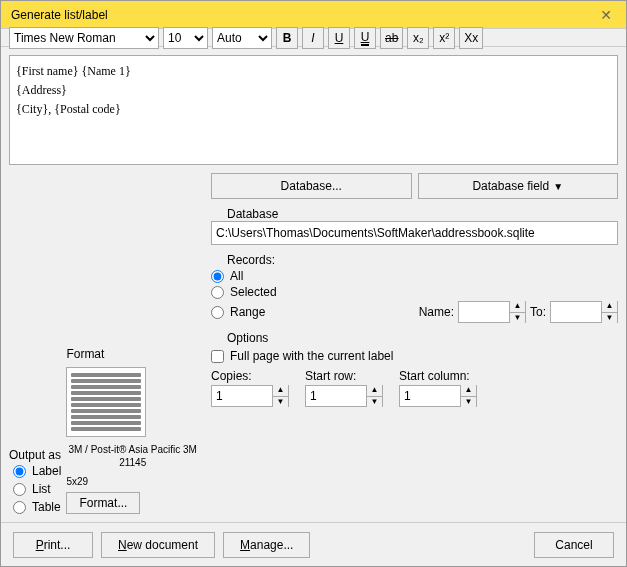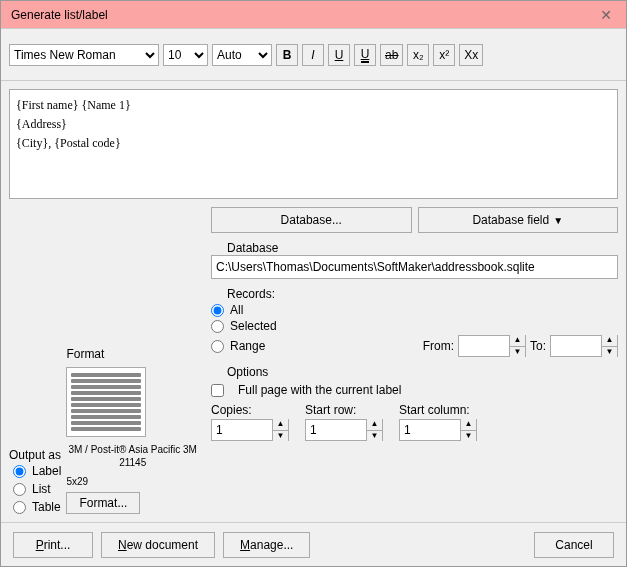--- a/index.html
+++ b/index.html
@@ -16,21 +16,21 @@
     .dialog {
       width: 627px;
       height: 567px;
       background: #f0f0f0;
       border: 1px solid #999;
       box-shadow: 2px 2px 8px rgba(0,0,0,0.3);
       display: flex;
       flex-direction: column;
     }
     .title-bar {
-      background: #fca5a5;
+      background: #fde047;
       border-bottom: 1px solid #ccc;
       padding: 6px 10px;
       display: flex;
       align-items: center;
       justify-content: space-between;
       height: 28px;
     }
     .title-bar-text {
       font-size: 12px;
       color: #000;
@@ -42,21 +42,21 @@
       line-height: 1;
       padding: 0 4px;
     }
     .toolbar {
       background: #f0f0f0;
       border-bottom: 1px solid #ccc;
       padding: 4px 8px;
       display: flex;
       align-items: center;
       gap: 4px;
-      height: 52px;
+      height: 18px;
     }
     .toolbar select {
       height: 22px;
       border: 1px solid #aaa;
       background: #fff;
       font-size: 12px;
     }
     .font-name-select { width: 150px; }
     .font-size-select { width: 45px; }
     .font-color-select { width: 60px; }
@@ -259,21 +259,21 @@
     }
     .spinner-btn:first-child { border-bottom: 1px solid #aaa; }
     .options-section {
       display: flex;
       flex-direction: column;
       gap: 4px;
     }
     .checkbox-item {
       display: flex;
       align-items: flex-end;
-      gap: 14px;
+      gap: 6px;
       font-size: 12px;
     }
     .copies-row {
       display: flex;
       align-items: flex-start;
       gap: 16px;
       margin-top: 2px;
     }
     .spinner-group {
       display: flex;
@@ -414,21 +414,21 @@
           <label class="radio-item">
             <input type="radio" name="records" style="">
             <span>Selected</span>
           </label>
           <div class="records-range-row">
             <label class="radio-item">
               <input type="radio" name="records" style="">
               <span>Range</span>
             </label>
             <div class="from-to-group">
-              <span class="from-to-label">From:</span>
+              <span class="from-to-label">Name:</span>
               <div class="spinner-input">
                 <input type="text" value="" style="">
                 <div class="spinner-btns">
                   <button class="spinner-btn">▲</button>
                   <button class="spinner-btn">▼</button>
                 </div>
               </div>
               <span class="from-to-label">To:</span>
               <div class="spinner-input">
                 <input type="text" value="" style="">

